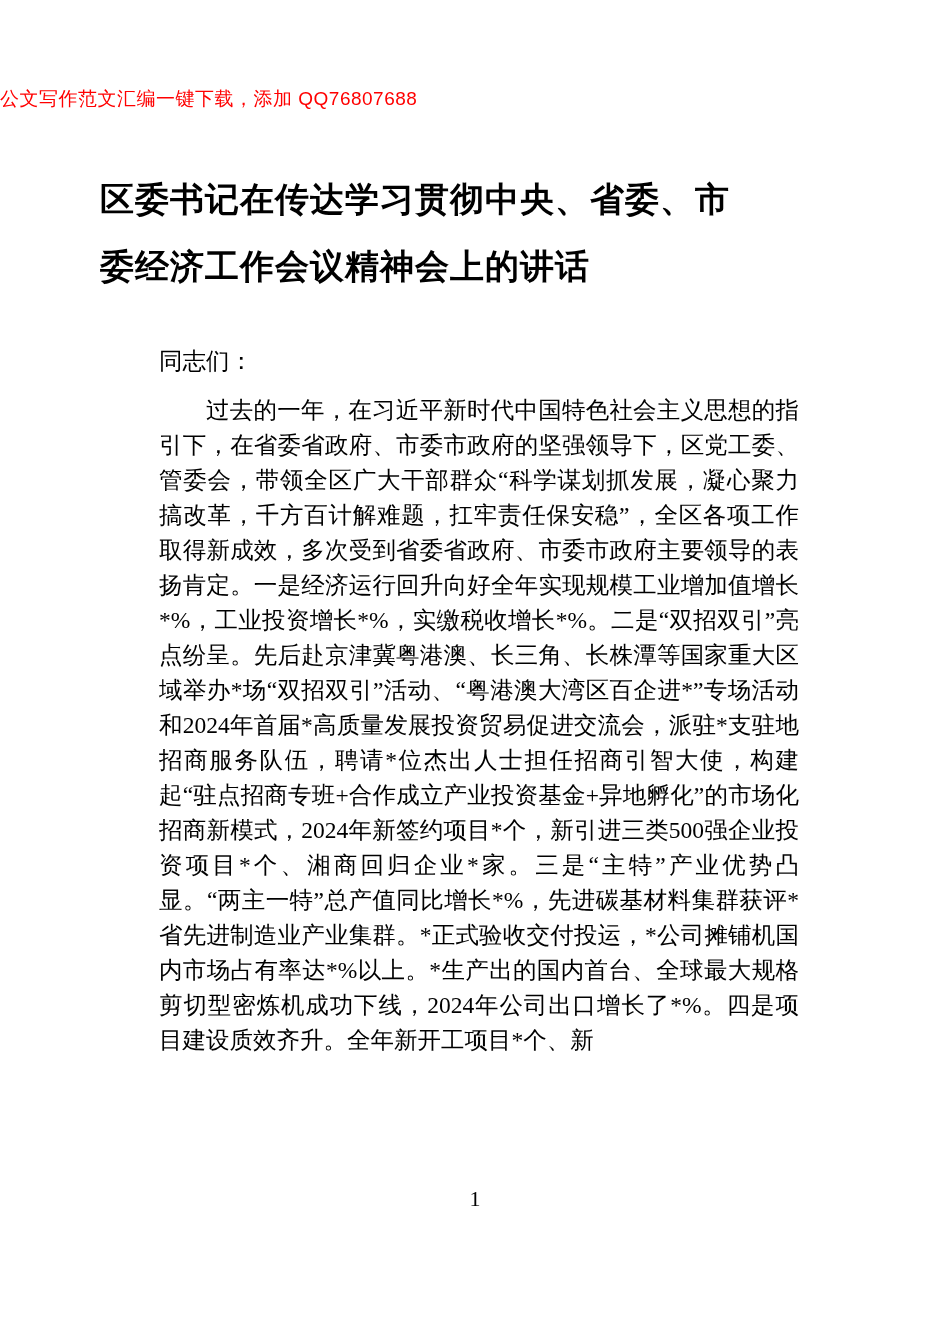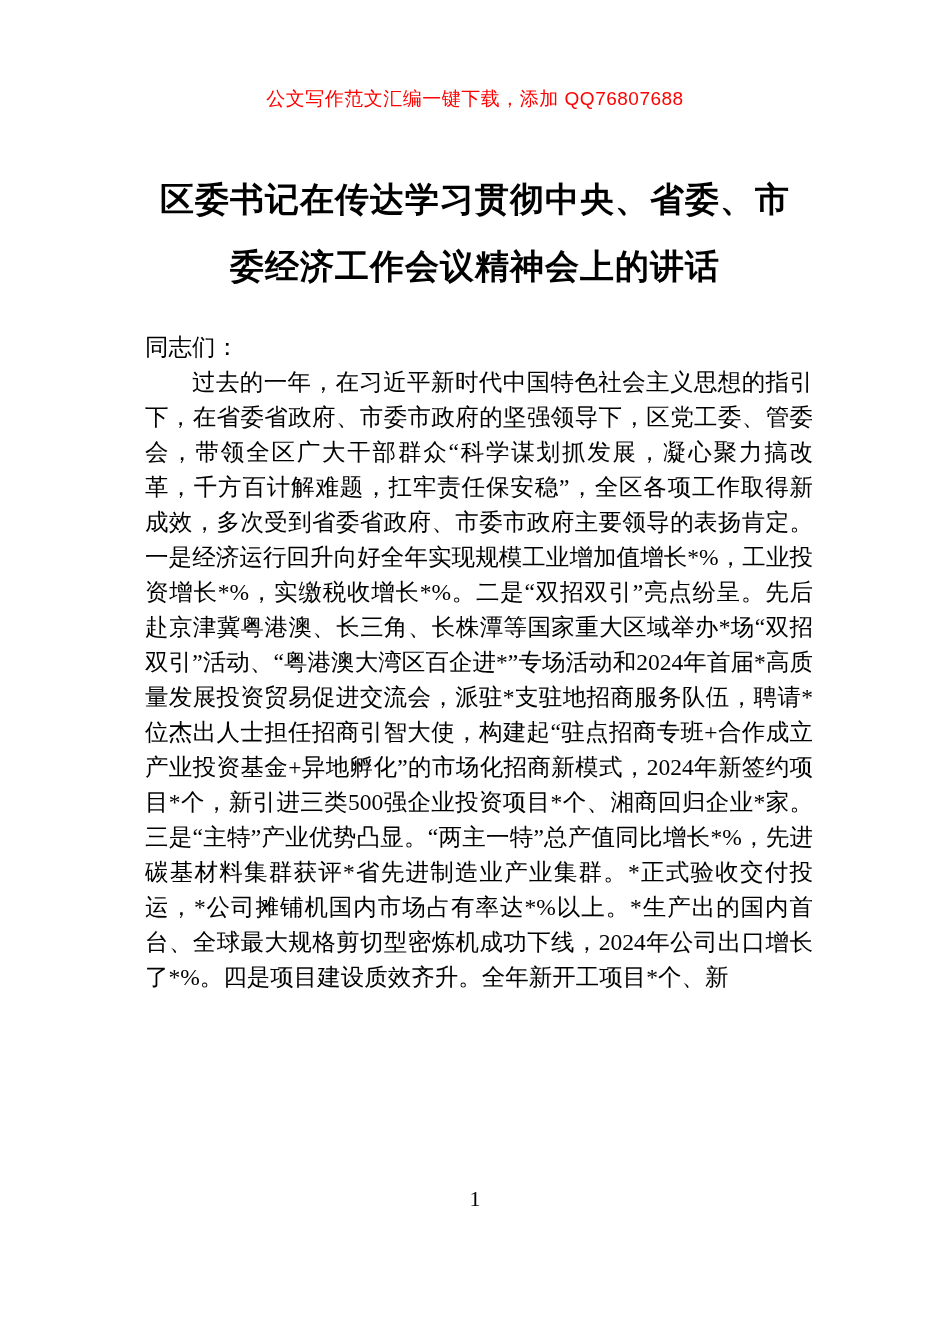--- a/index.html
+++ b/index.html
@@ -13,52 +13,51 @@
     height: 1344px;
     background: #ffffff;
     overflow: hidden;
     color: #000000;
   }
   .promo {
     position: absolute;
     top: 86px;
     left: 0;
     width: 100%;
-    text-align: center;
     color: #ff0000;
     font-family: "Liberation Sans", sans-serif;
     font-size: 19px;
     letter-spacing: 0.5px;
   }
   .title {
     position: absolute;
     top: 166px;
     left: 100px;
     right: 100px;
     margin: 0;
-    text-align: center;
+    text-align: left;
     font-family: "Liberation Sans", sans-serif;
     font-weight: 700;
     font-size: 34px;
     line-height: 67px;
     letter-spacing: 1px;
   }
   .content {
     position: absolute;
     top: 330px;
     left: 145px;
     width: 668px;
     font-family: "Liberation Serif", serif;
     font-size: 23.5px;
     line-height: 35px;
     text-align: justify;
     text-justify: inter-ideograph;
   }
   .content p {
-    margin: 0;
+    margin: 14px;
     padding: 0;
   }
   .para {
     text-indent: 2em;
   }
   .page-number {
     position: absolute;
     top: 1186px;
     left: 0;
     width: 100%;

